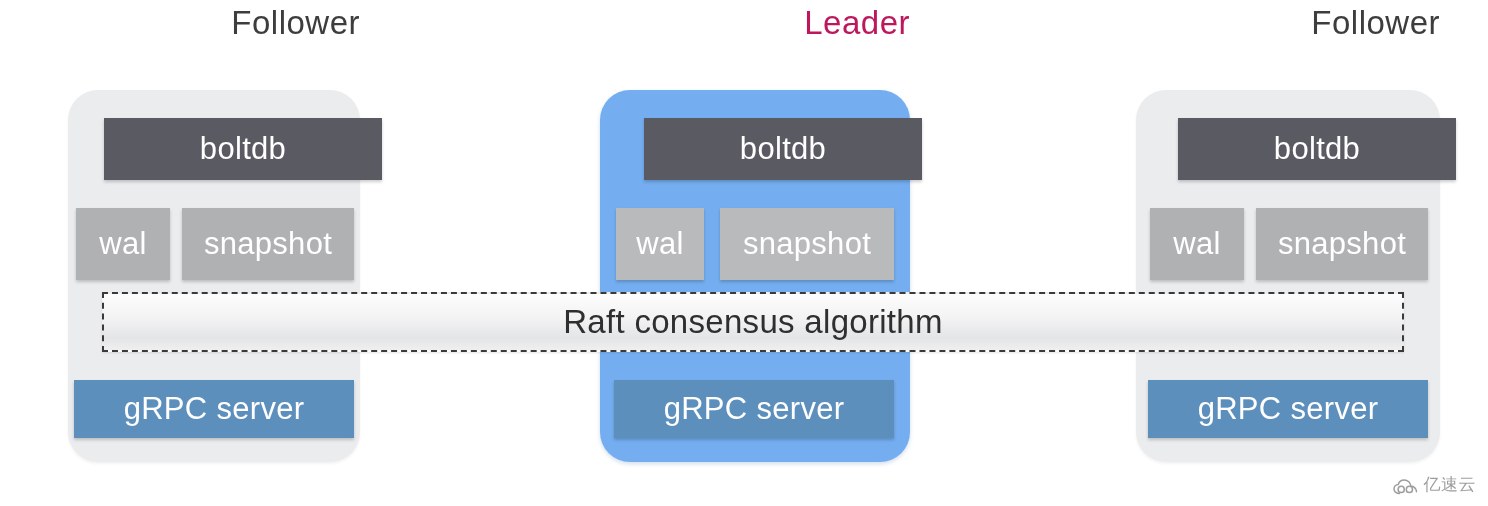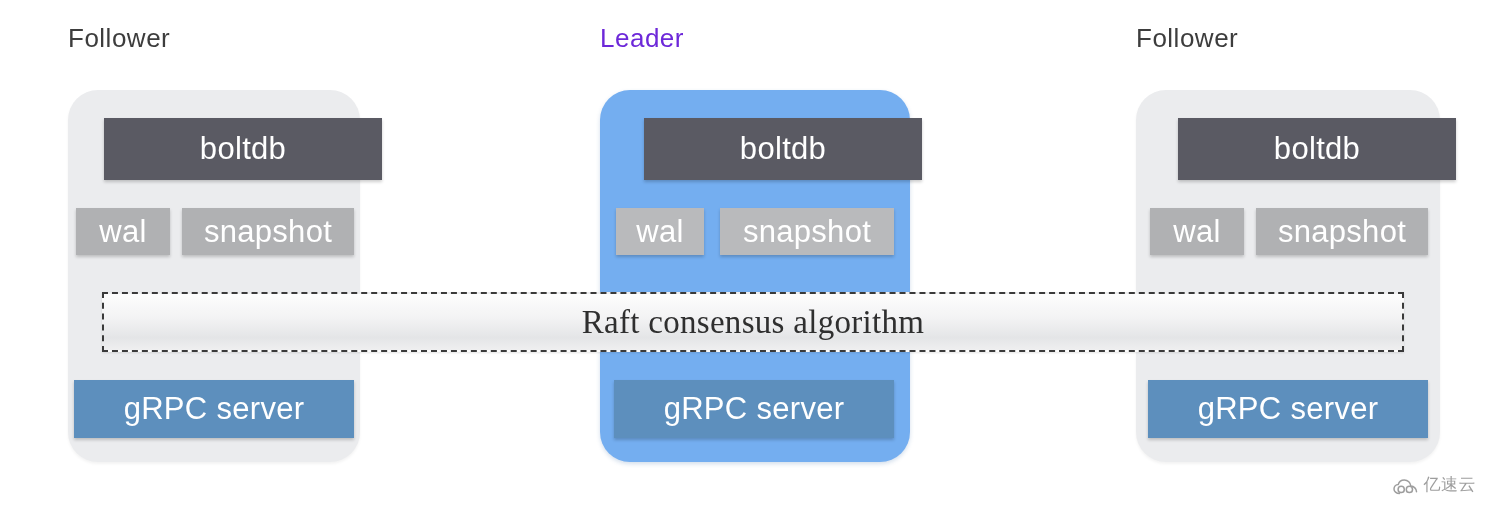--- a/index.html
+++ b/index.html
@@ -15,29 +15,29 @@
     position: relative;
     width: 1488px;
     height: 506px;
     background: #ffffff;
     overflow: hidden;
   }
 
   
   .node-title {
     position: absolute;
-    top: 16px;
-    font-size: 26px;
+    top: 1px;
+    font-size: 33px;
     line-height: 44px;
     letter-spacing: 0.5px;
-    text-align: left;
+    text-align: right;
     color: #3d3d3d;
     white-space: nowrap;
   }
-  .node-title.is-leader { color: #6d28d9; }
+  .node-title.is-leader { color: #be185d; }
 
   
   .node-card {
     position: absolute;
     top: 90px;
     height: 372px;
     border-radius: 30px;
     background: #ebecee;
     box-shadow: 0 2px 3px rgba(0,0,0,0.05);
   }
@@ -59,21 +59,21 @@
     top: 28px;
     height: 62px;
     background: #5a5a63;
     font-size: 31px;
     letter-spacing: 0.3px;
     margin-left: 28px;
   }
   .block-wal,
   .block-snapshot {
     top: 118px;
-    height: 47px;
+    height: 72px;
     background: #b0b1b3;
     font-size: 31px;
     letter-spacing: 0.3px;
   }
   .block-grpc {
     top: 290px;
     height: 58px;
     background: #5d8fbd;
     font-size: 31px;
     letter-spacing: 0.3px;
@@ -93,21 +93,20 @@
     border: 2px dashed #3a3a3a;
     background: linear-gradient(to bottom,
         #fdfdfd 0%,
         #f3f3f4 42%,
         #e4e5e7 78%,
         #efeff0 100%);
     display: flex;
     align-items: center;
     justify-content: center;
     box-shadow: 0 1px 2px rgba(0,0,0,0.10);
-    font-family: Liberation Serif, serif;
   }
   #raft-bar .raft-label {
     font-size: 33px;
     color: #2f2f2f;
     letter-spacing: 0.3px;
     white-space: nowrap;
   }
 
   
   #watermark {

